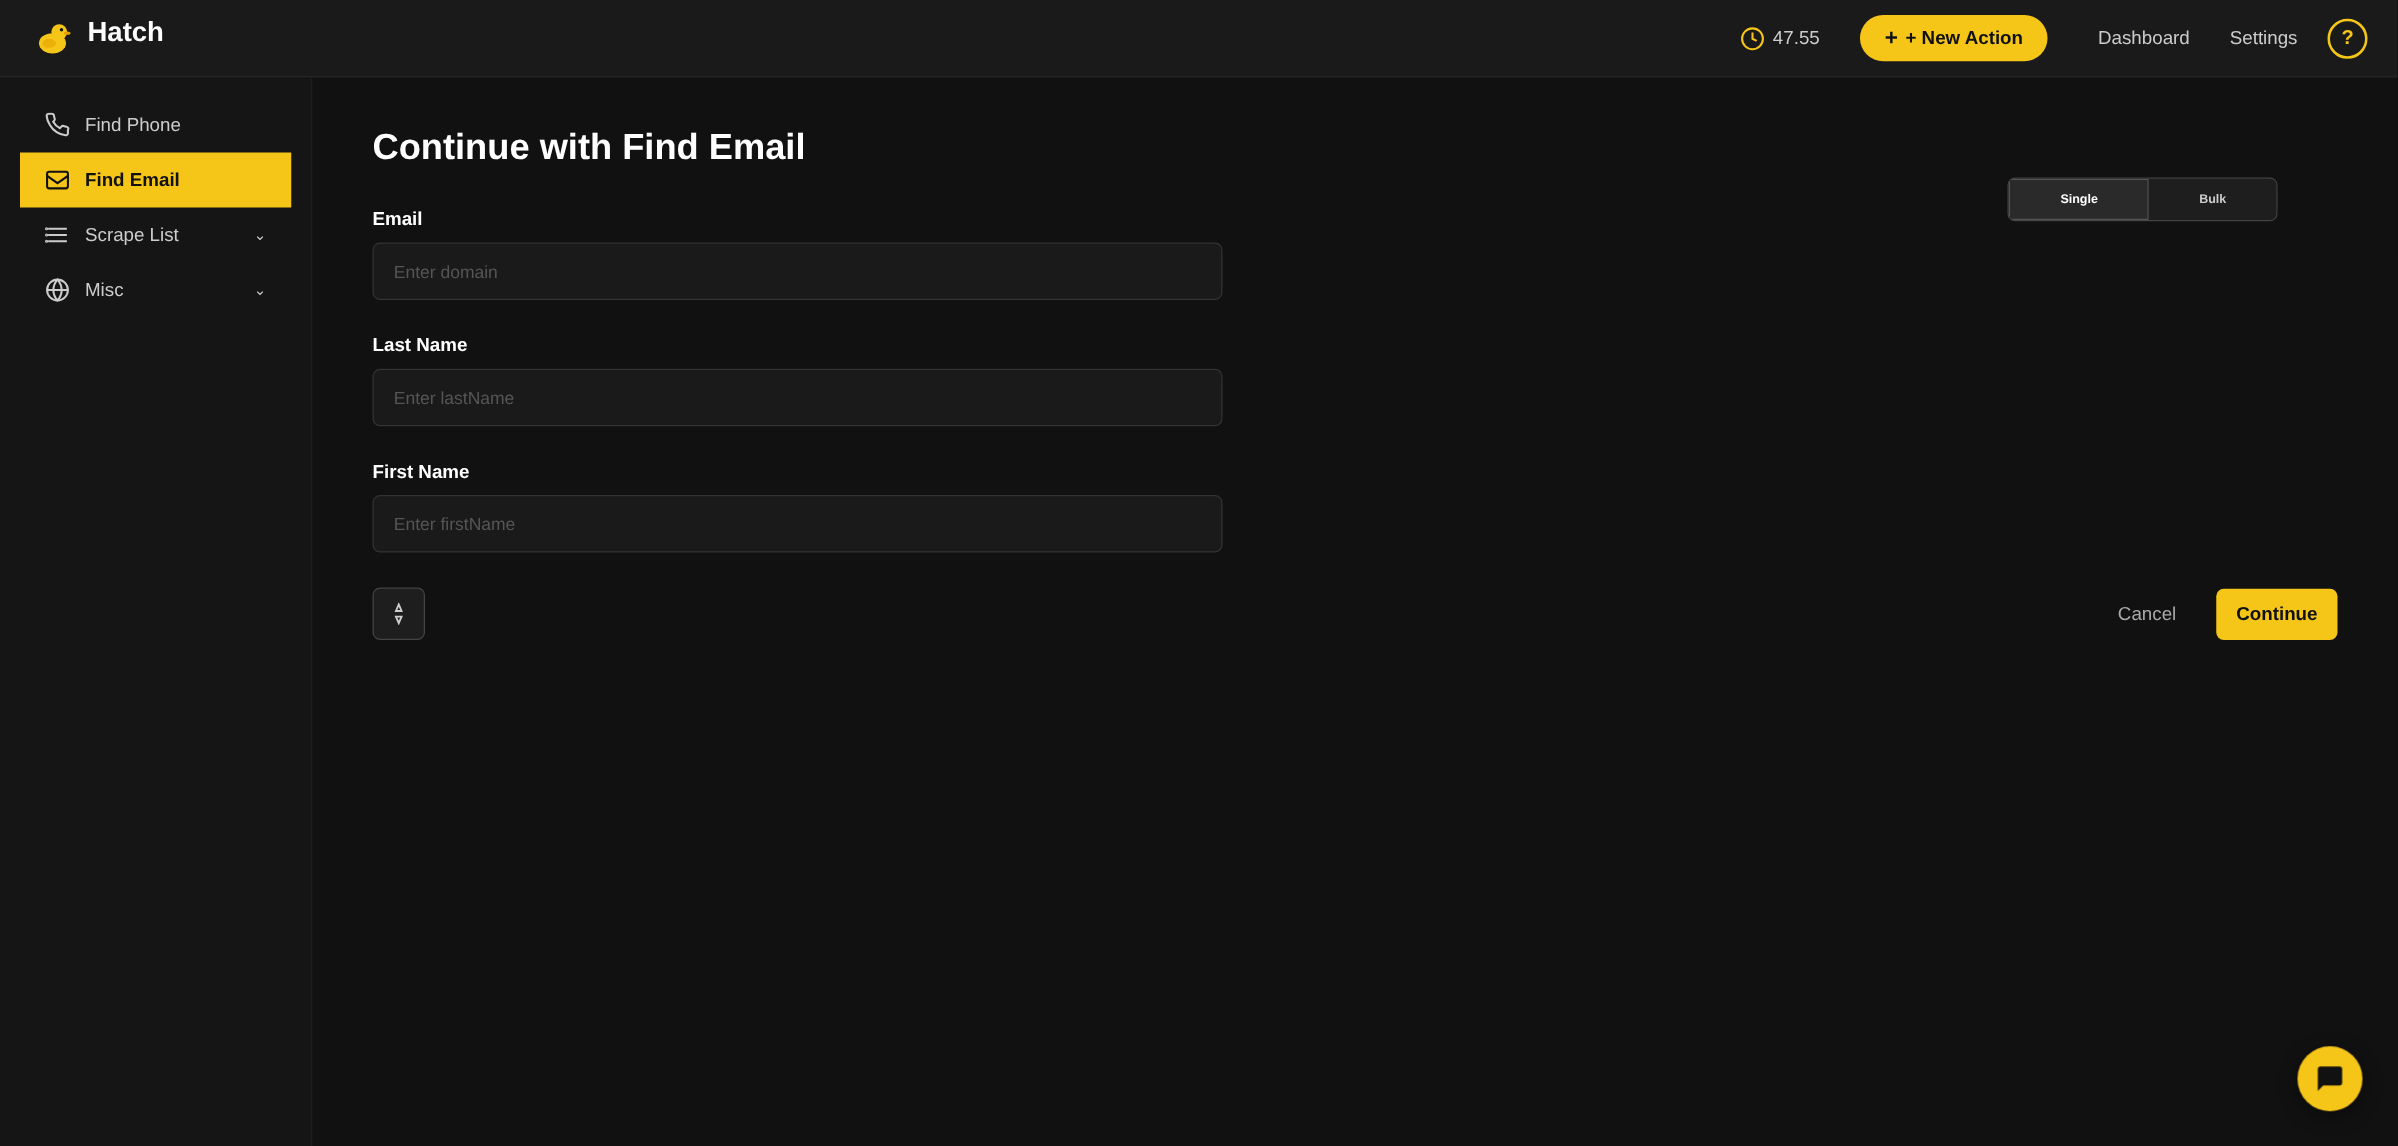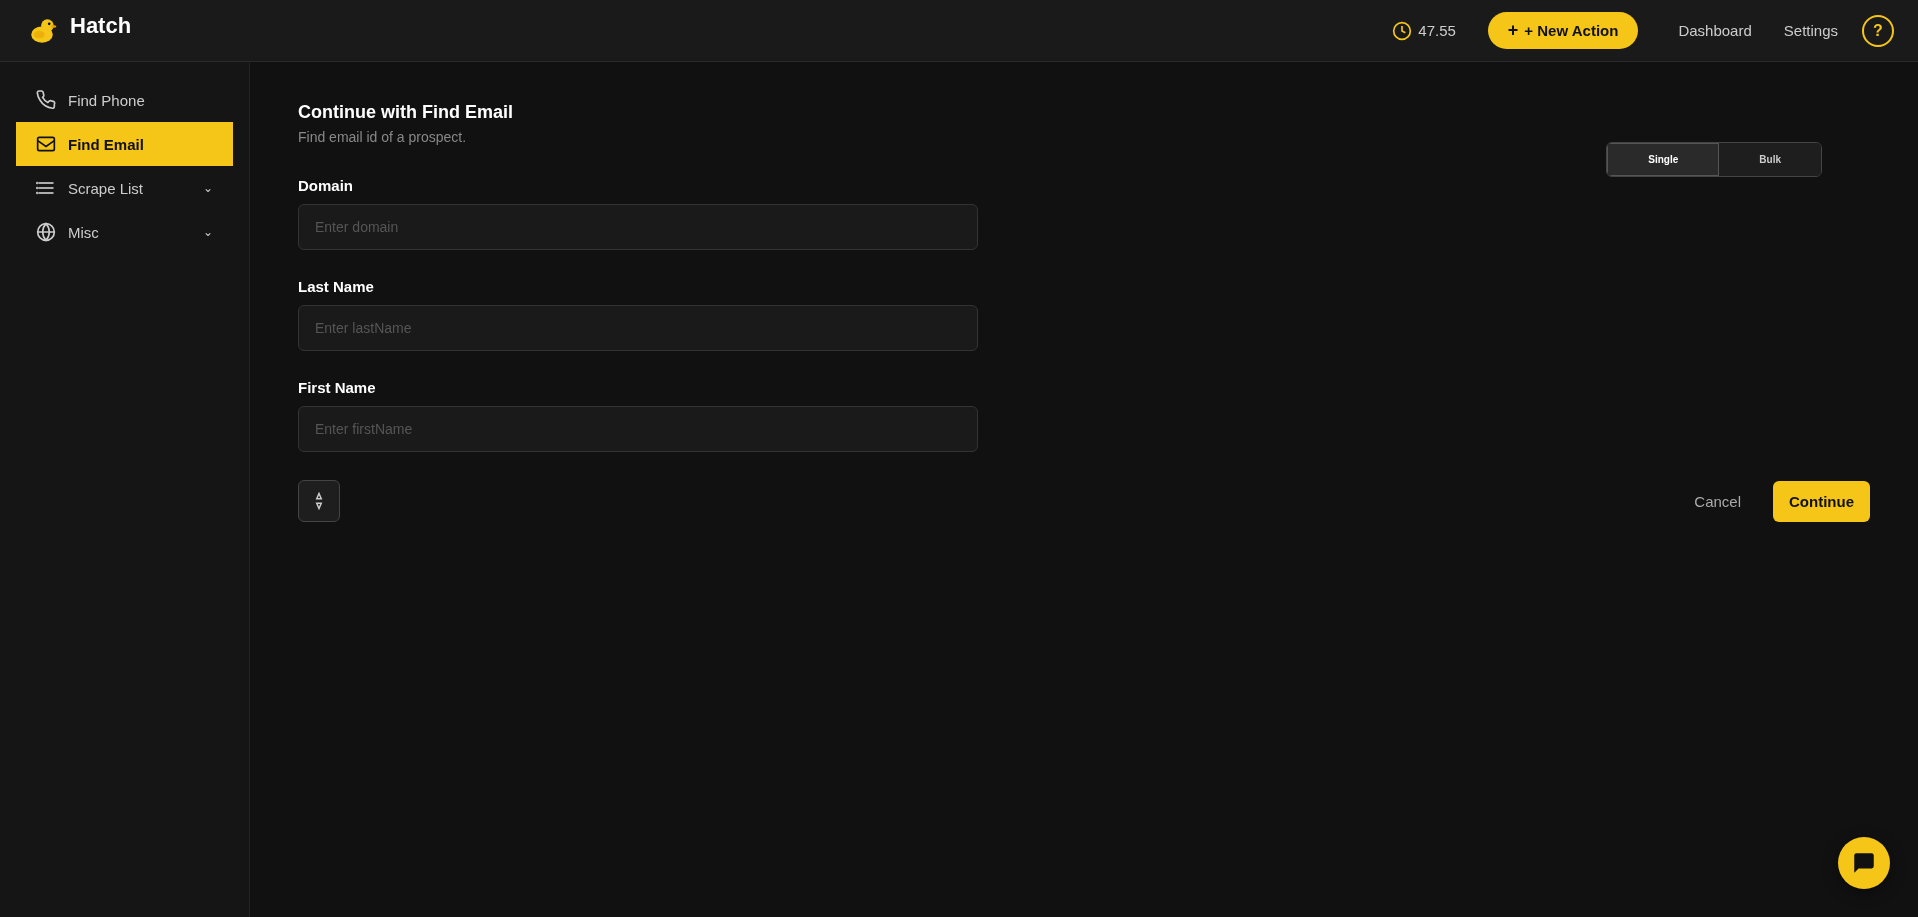--- a/index.html
+++ b/index.html
@@ -136,21 +136,21 @@
     .main {
       flex: 1;
       padding: 40px 48px;
       overflow-y: auto;
       background: #111;
     }
     .page-header {
       margin-bottom: 32px;
     }
     .page-title {
-      font-size: 18px;
+      font-size: 29px;
       font-weight: 700;
       color: #fff;
       margin-bottom: 6px;
     }
     .page-subtitle {
       font-size: 14px;
       color: #888;
     }
 
     
@@ -359,27 +359,26 @@
   <main class="main">
     <div class="content-area">
 
       <div class="mode-toggle">
         <button class="mode-toggle-btn active">Single</button>
         <button class="mode-toggle-btn">Bulk</button>
       </div>
 
       <div class="page-header">
         <h1 class="page-title">Continue with Find Email</h1>
-        <p class="page-subtitle">Find email id of a prospect.</p>
       </div>
 
       <form>
 
         <div class="form-group">
-          <label class="form-label">Domain</label>
+          <label class="form-label">Email</label>
           <input class="form-input" type="text" placeholder="Enter domain" style="">
         </div>
 
         <div class="form-group">
           <label class="form-label">Last Name</label>
           <input class="form-input" type="text" placeholder="Enter lastName" style="">
         </div>
 
         <div class="form-group">
           <label class="form-label">First Name</label>

